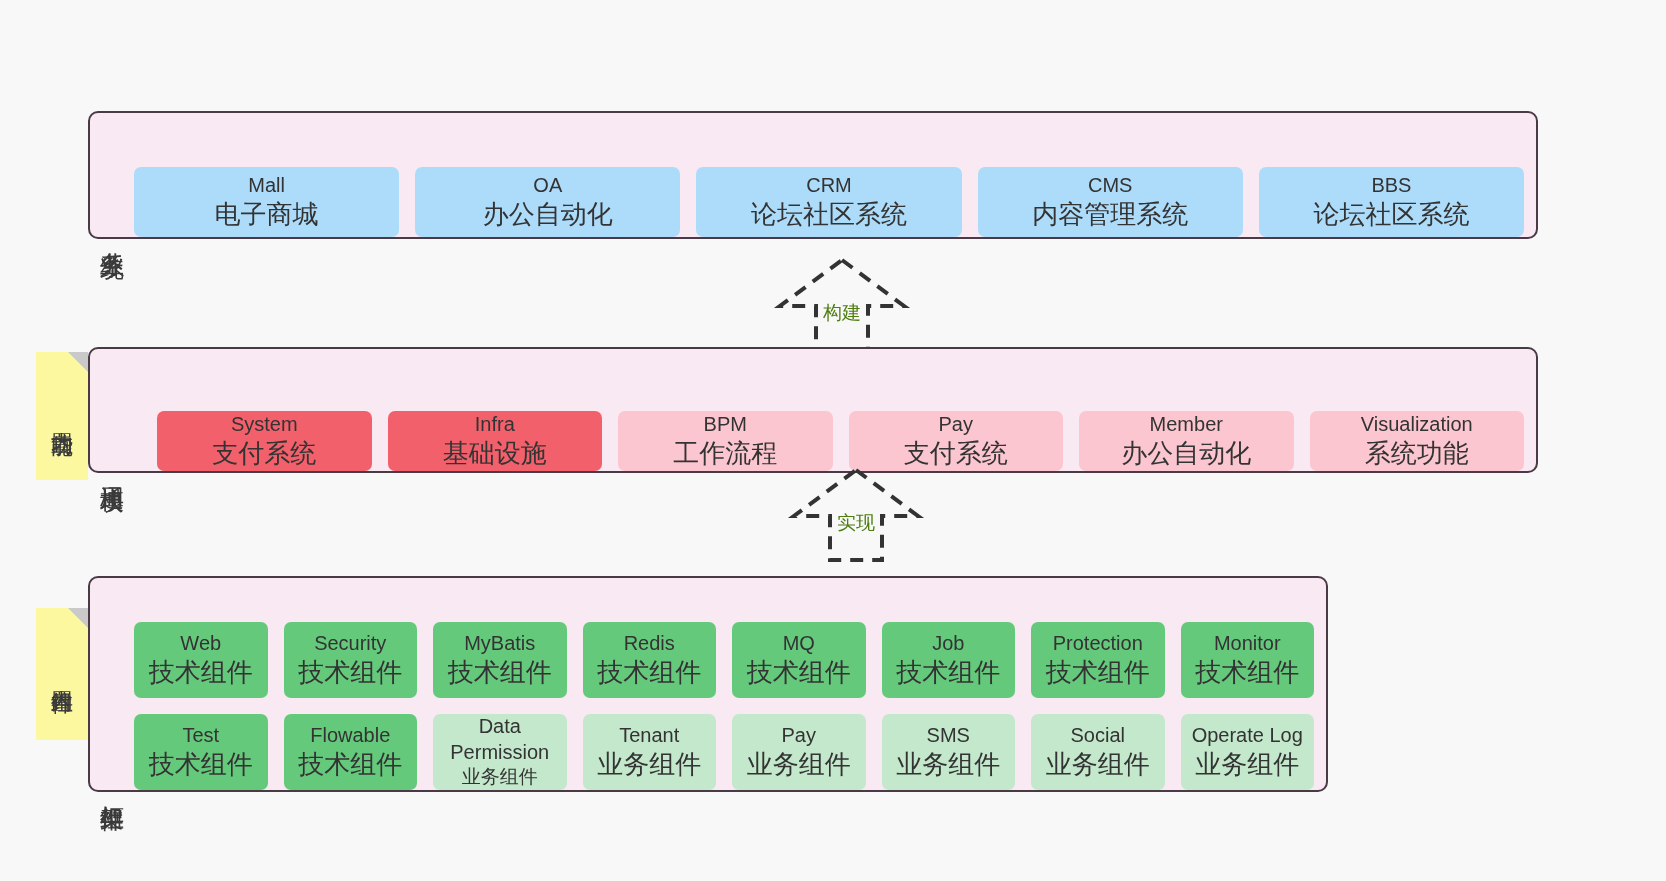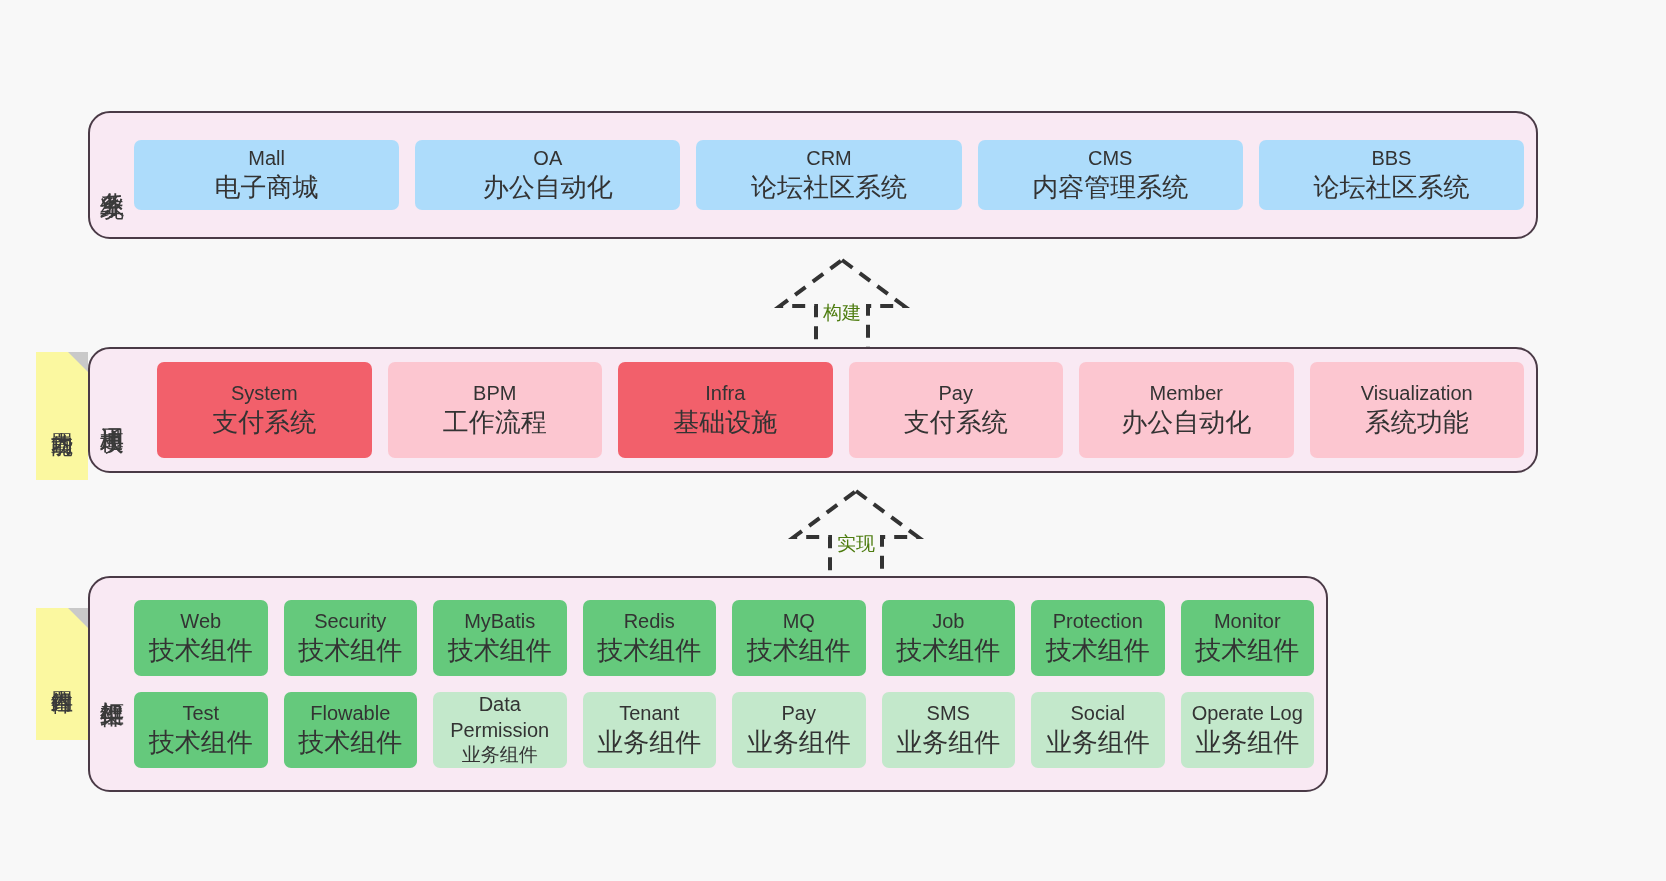--- a/index.html
+++ b/index.html
@@ -19,24 +19,24 @@
   .canvas {
     position: absolute;
     inset: 0;
   }
 
   
   .layer {
     position: absolute;
     background: #f9e9f3;
     border: 2px solid #4a3a46;
-    border-radius: 22px;
+    border-radius: 10px;
     box-sizing: border-box;
     display: flex;
-    align-items: center;
+    align-items: flex-end;
   }
 
   
   .layer-title {
     flex: 0 0 auto;
     width: 44px;
     display: flex;
     align-items: center;
     justify-content: center;
     font-size: 24px;
@@ -84,21 +84,21 @@
   .c-pink        { background: #fcc6d0; }
   .c-green       { background: #65c97c; }
   .c-lightgreen  { background: #c3e8cb; }
 
   
   #layer-business { left: 88px;  top: 111px; width: 1450px; height: 128px; }
   #layer-common   { left: 88px;  top: 347px; width: 1450px; height: 126px; }
   #layer-framework{ left: 88px;  top: 576px; width: 1240px; height: 216px; }
 
   #layer-business .row  { height: 70px; }
-  #layer-common .row    { height: 96px; padding-left: 23px; }
+  #layer-common .row    { height: 60px; padding-left: 23px; }
   #layer-framework .row { height: 76px; }
 
   
   .note {
     position: absolute;
     width: 52px;
     background: #fbf8a0;
     color: #3a3a3a;
     font-size: 22px;
     line-height: 1.1;
@@ -135,21 +135,21 @@
     font-size: 19px;
     color: #4d7c0f;
     white-space: nowrap;
     left: 50%;
     transform: translateX(-50%);
     top: 42px;
     background: transparent;
     padding: 0 2px;
   }
   #conn-build   { left: 752px; top: 258px; }
-  #conn-realize { left: 766px; top: 489px; }
+  #conn-realize { left: 766px; top: 468px; }
 </style>
 </head>
 <body>
 
 <div class="canvas">
 
   <div class="layer" id="layer-business">
     <div class="layer-title">业务系统</div>
     <div class="layer-body">
       <div class="row">
@@ -190,27 +190,27 @@
   </div>
 
   <div class="layer" id="layer-common">
     <div class="layer-title">通用模块</div>
     <div class="layer-body">
       <div class="row">
         <div class="cell c-red">
           <span class="t1">System</span>
           <span class="t2">支付系统</span>
         </div>
+        <div class="cell c-red">
+          <span class="t1">Infra</span>
+          <span class="t2">基础设施</span>
+        </div>
         <div class="cell c-pink">
           <span class="t1">BPM</span>
           <span class="t2">工作流程</span>
-        </div>
-        <div class="cell c-red">
-          <span class="t1">Infra</span>
-          <span class="t2">基础设施</span>
         </div>
         <div class="cell c-pink">
           <span class="t1">Pay</span>
           <span class="t2">支付系统</span>
         </div>
         <div class="cell c-pink">
           <span class="t1">Member</span>
           <span class="t2">办公自动化</span>
         </div>
         <div class="cell c-pink">

